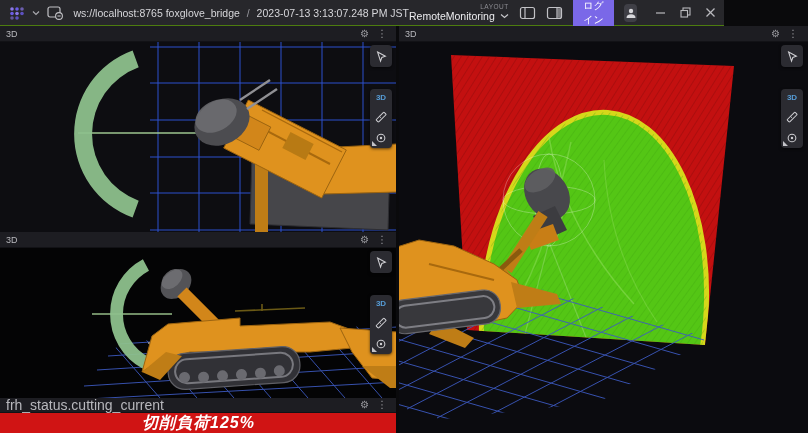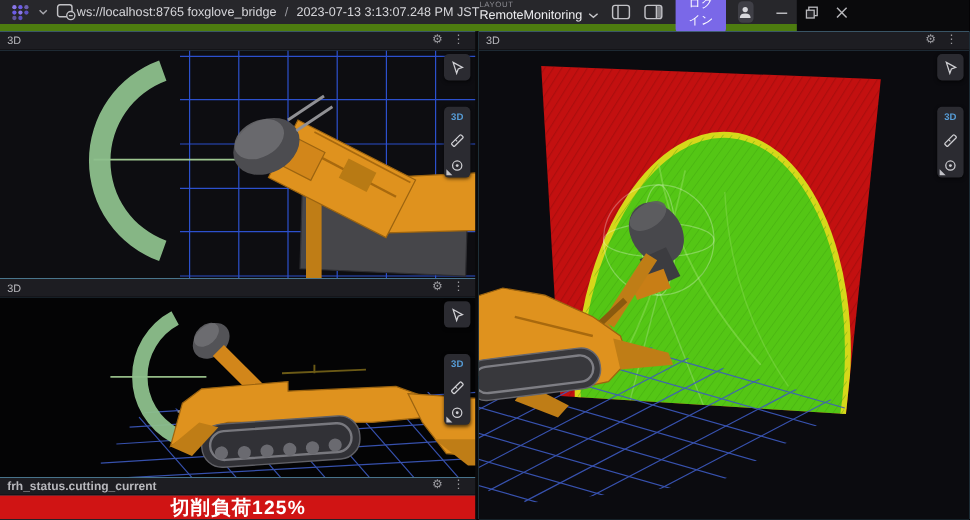--- a/index.html
+++ b/index.html
@@ -6,29 +6,29 @@
     --accent-purple:#7a68e8; --orange:#df921e; --orange-dark:#bf7d16;
     --wall-red:#c31010; --dome-green:#54c615; --rim-yellow:#d6d81a;
     --arc-green:#8dc08c; --grid-blue:#3d5ac0; --grid-blue-bright:#2f55d8;
     --banner-red:#d01414; --camera-blue:#569cd6;
   }
   *{margin:0;padding:0;box-sizing:border-box;}
   body{background:#000;font-family:"Liberation Sans","DejaVu Sans",sans-serif;}
   #stage{position:relative;width:808px;height:433px;background:#0a0a0c;overflow:hidden;}
 
   
-  .appbar{position:absolute;left:0;top:0;width:664px;height:26px;background:#27272b;
-          display:flex;align-items:center;border-bottom:6px solid #4d7c0f;}
+  .appbar{position:absolute;left:0;top:0;width:724px;height:26px;background:#27272b;
+          display:flex;align-items:center;border-bottom:1px solid #4d7c0f;}
   .appbar-left{display:flex;align-items:center;gap:6px;padding-left:8px;width:180px;}
   .iconbtn{display:flex;align-items:center;justify-content:center;background:transparent;
            border:none;cursor:pointer;height:20px;}
   .src-text{flex:1;text-align:center;font-size:10.5px;color:#d6d6da;white-space:nowrap;}
   .src-text .sep{color:#9a9aa0;margin:0 4px;}
   .appbar-right{display:flex;align-items:center;gap:10px;padding-right:8px;}
-  .layout-select{display:flex;flex-direction:column;align-items:flex-start;line-height:1;cursor:pointer;}
+  .layout-select{display:flex;flex-direction:column;align-items:flex-end;line-height:1;cursor:pointer;}
   .layout-label{font-size:6.5px;letter-spacing:.5px;color:#8d8d93;}
   .layout-row{display:flex;align-items:center;gap:5px;}
   .layout-value{font-size:10.5px;color:#ececef;}
   .login-btn{background:var(--accent-purple);color:#fff;font-size:10px;border:none;border-radius:4px;
              padding:4px 10px;cursor:pointer;font-family:inherit;}
   .profile-btn{background:#3f3f46;border-radius:4px;width:24px;height:18px;}
   .winctl{display:flex;align-items:center;gap:14px;margin-left:8px;}
 
   
   .panel{position:absolute;background:#7dd3fc;overflow:hidden;}
@@ -48,21 +48,21 @@
                justify-content:center;cursor:pointer;box-shadow:0 1px 3px rgba(0,0,0,.6);}
   .tool-group{position:relative;background:#2b2b31;border-radius:4px;display:flex;flex-direction:column;
               align-items:center;padding:4px 0;gap:9px;box-shadow:0 1px 3px rgba(0,0,0,.6);}
   .cam-toggle{font-size:8px;font-weight:bold;color:var(--camera-blue);background:none;border:none;
               cursor:pointer;font-family:inherit;}
   .corner-tri{position:absolute;left:2px;bottom:2px;width:0;height:0;
               border-left:5px solid #c3c3c8;border-top:5px solid transparent;}
 
   
   .banner{position:absolute;left:0;right:0;top:15px;bottom:0;background:var(--banner-red);
-          display:flex;align-items:center;justify-content:center;}
+          display:flex;align-items:center;justify-content:center;font-style:italic;}
   .banner-text{color:#fff;font-weight:bold;font-size:16px;letter-spacing:1px;
                font-family:"Liberation Sans","DejaVu Sans",sans-serif;}
   .phead.small{height:15px;}
 </style>
 </head>
 <body>
 
 <div id="stage">
 
   <div class="appbar">
@@ -296,21 +296,21 @@
             <circle cx="7" cy="7" r="1.4" fill="#cfcfd3"></circle>
           </svg>
           <span class="corner-tri"></span>
         </div>
       </div>
     </div>
   </div>
 
   <div class="panel" style="left:0;top:398px;width:397px;height:35px;">
     <div class="phead small">
-      <span class="ptitle" style="font-size:10px;font-weight:bold;">frh_status.cutting_current</span>
+      <span class="ptitle" style="font-size:14px;">frh_status.cutting_current</span>
       <span class="spacer"></span>
       <button class="hicon">⚙</button>
       <button class="hicon">⋮</button>
     </div>
     <div class="banner">
       <span class="banner-text">切削負荷125%</span>
     </div>
   </div>
 
   <div style="position:absolute;left:396px;top:26px;width:3px;height:407px;background:#0a0a0c;"></div>

